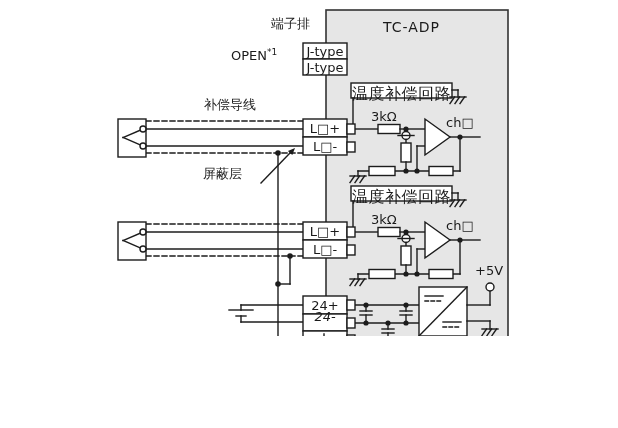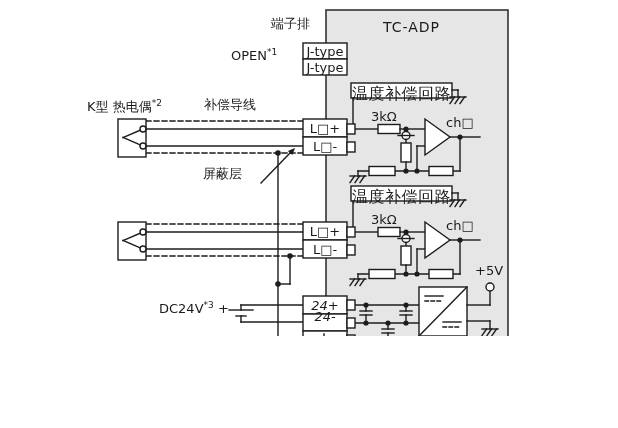--- a/index.html
+++ b/index.html
@@ -236,36 +236,34 @@
   </g>
 </svg>
 
 <div class="lbl" style="left:271px;top:17px;">端子排</div>
 <div class="lbl title" style="left:383px;top:20px;">TC-ADP</div>
 
 <div class="lbl" style="left:231px;top:48px;"><span>OPEN</span><sup>*1</sup></div>
 <div class="boxlbl" style="left:303px;top:45px;width:44px;">J-type</div>
 <div class="boxlbl" style="left:303px;top:61px;width:44px;">J-type</div>
 
-<div class="lbl" style="left:87px;top:99px;"><span>K型 热电偶</span><sup>*2</sup></div>
 <div class="lbl" style="left:204px;top:98px;">补偿导线</div>
 <div class="lbl" style="left:203px;top:167px;">屏蔽层</div>
 
 <div class="complbl" style="left:351px;top:84px;width:101px;">温度补偿回路</div>
 <div class="lbl" style="left:371px;top:110px;">3kΩ</div>
 <div class="lbl" style="left:446px;top:116px;">ch□</div>
 <div class="boxlbl" style="left:303px;top:122px;width:44px;">L□+</div>
 <div class="boxlbl" style="left:303px;top:140px;width:44px;">L□-</div>
 
 <div class="complbl" style="left:351px;top:187px;width:101px;">温度补偿回路</div>
 <div class="lbl" style="left:371px;top:213px;">3kΩ</div>
 <div class="lbl" style="left:446px;top:219px;">ch□</div>
 <div class="boxlbl" style="left:303px;top:225px;width:44px;">L□+</div>
 <div class="boxlbl" style="left:303px;top:243px;width:44px;">L□-</div>
 
-<div class="lbl" style="left:159px;top:301px;"><span>DC24V</span><sup>*3</sup> <span>+</span></div>
-<div class="boxlbl" style="left:303px;top:299px;width:44px;font-style:italic;">24+</div>
+<div class="boxlbl" style="left:303px;top:299px;width:44px;">24+</div>
 <div class="boxlbl" style="left:303px;top:310px;width:44px;font-style:italic;">24-</div>
 <div class="lbl" style="left:212px;top:355px;">D类接地</div>
 <div class="lbl" style="left:475px;top:264px;">+5V</div>
 
 
 </div>
 
 </body></html>

